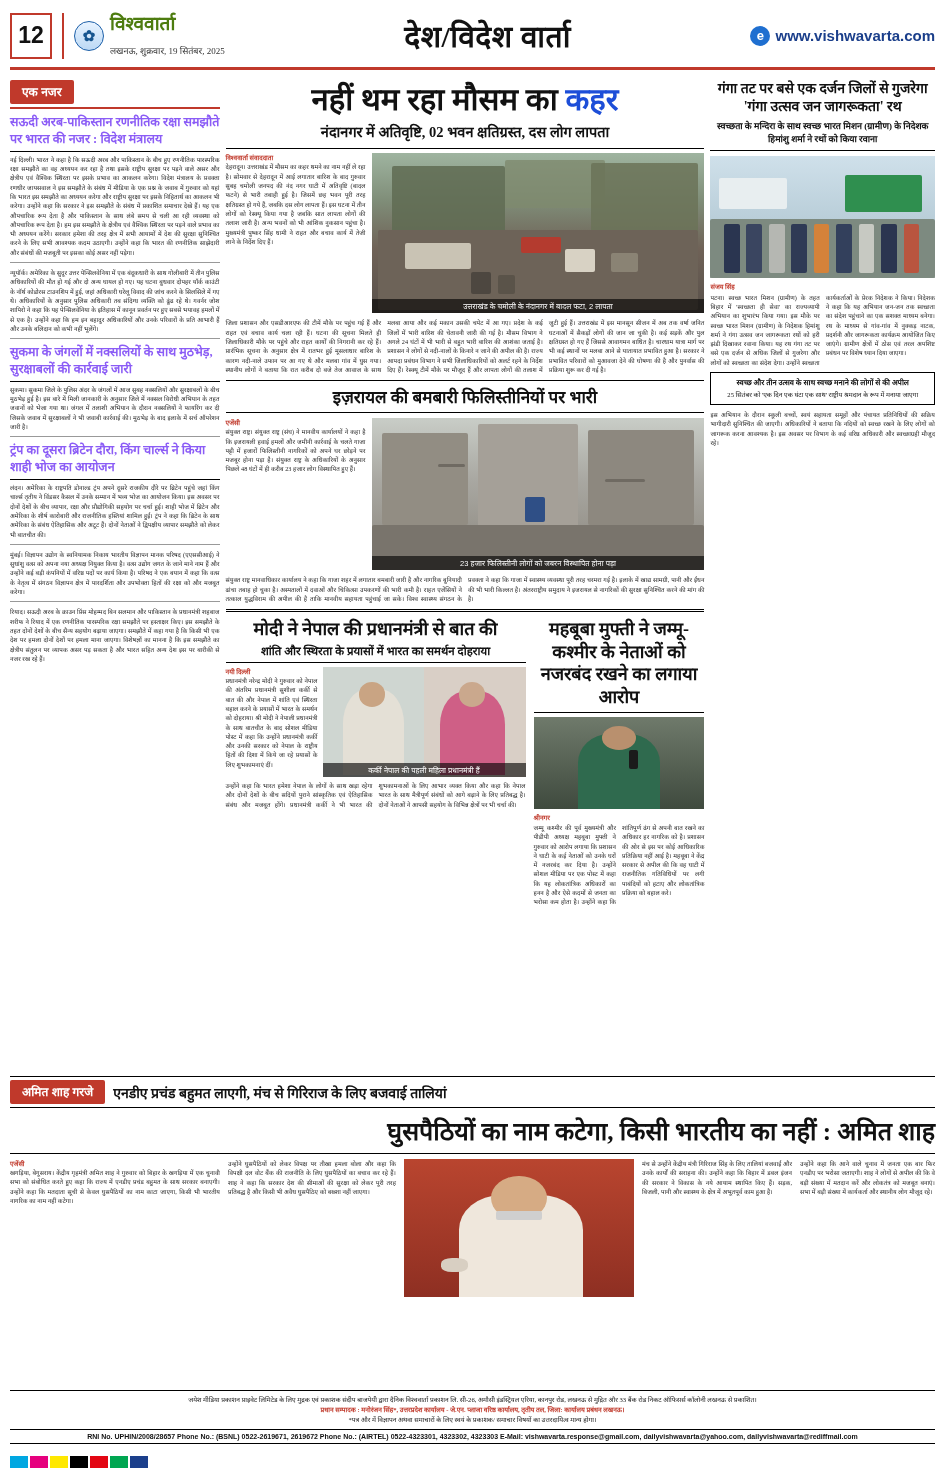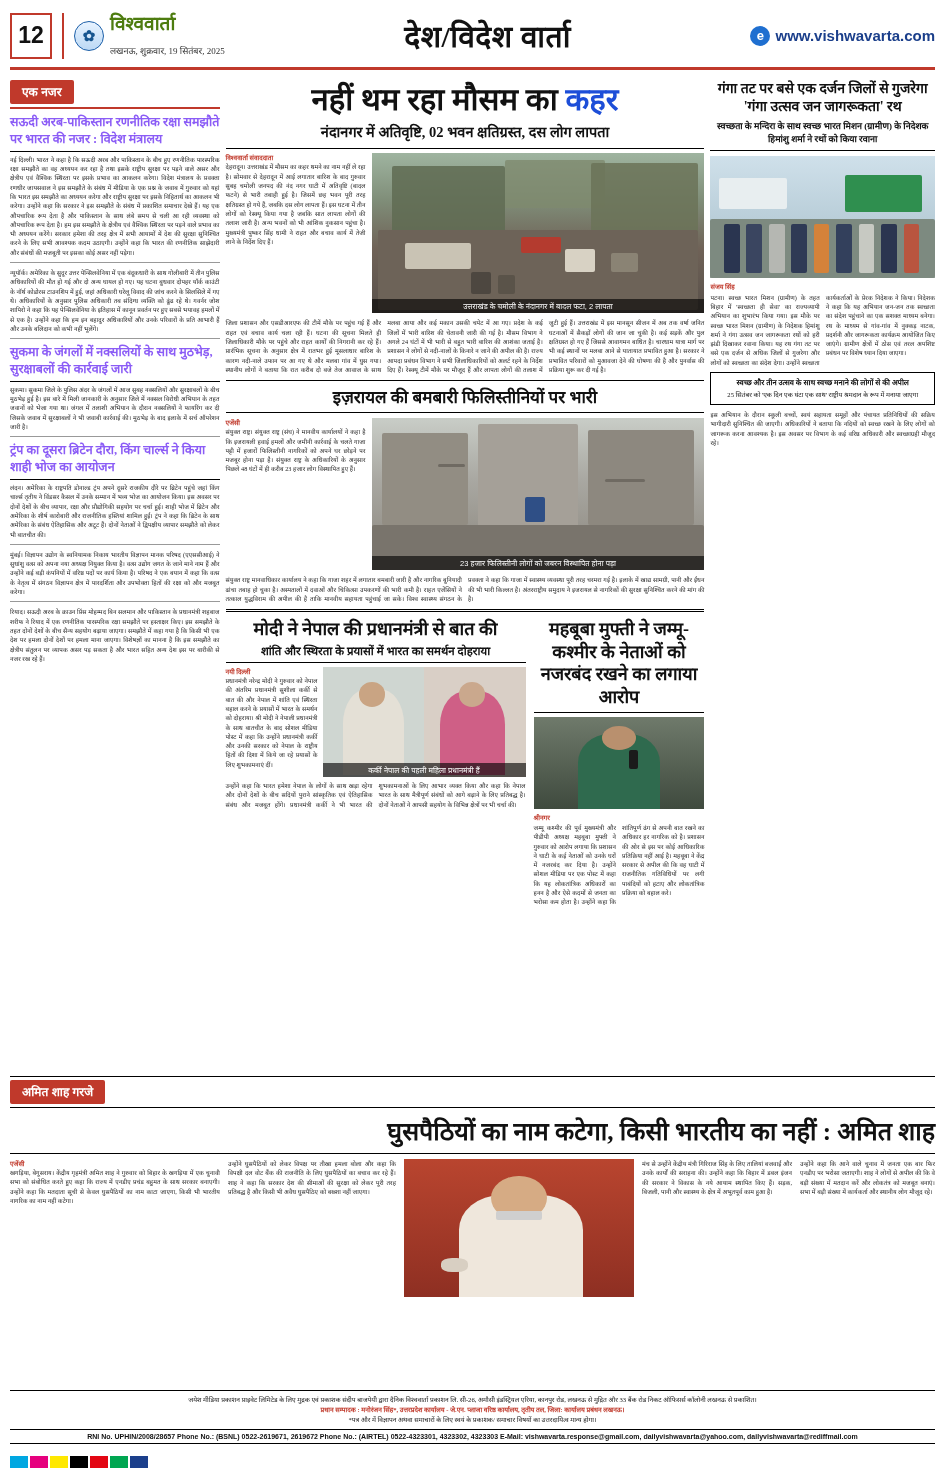--- a/index.html
+++ b/index.html
@@ -394,20 +394,21 @@
         <span>25 सितंबर को 'एक दिन एक घंटा एक साथ' राष्ट्रीय श्रमदान के रूप में मनाया जाएगा</span>
       </div>
 
       <div class="body-text" style="margin-top:5px;">इस अभियान के दौरान स्कूली बच्चों, स्वयं सहायता समूहों और पंचायत प्रतिनिधियों की सक्रिय भागीदारी सुनिश्चित की जाएगी। अधिकारियों ने बताया कि नदियों को स्वच्छ रखने के लिए लोगों को जागरूक करना आवश्यक है। इस अवसर पर विभाग के कई वरिष्ठ अधिकारी और स्वच्छाग्रही मौजूद रहे।</div>
     </div>
   </div>
 
   <div style="position:absolute;left:10px;right:10px;top:1070px;">
     <div class="band">
       <span class="tagbox">अमित शाह गरजे</span>
+      <span class="band-text">एनडीए प्रचंड बहुमत लाएगी, मंच से गिरिराज के लिए बजवाई तालियां</span>
     </div>
     <div class="mega-head">घुसपैठियों का नाम कटेगा, किसी भारतीय का नहीं : अमित शाह</div>
 
     <div style="display:flex;gap:8px;margin-top:5px;">
       <div style="width:210px;">
         <div class="byline">एजेंसी</div>
         <div class="body-text">खगड़िया, बेगूसराय। केंद्रीय गृहमंत्री अमित शाह ने गुरुवार को बिहार के खगड़िया में एक चुनावी सभा को संबोधित करते हुए कहा कि राज्य में एनडीए प्रचंड बहुमत के साथ सरकार बनाएगी। उन्होंने कहा कि मतदाता सूची से केवल घुसपैठियों का नाम काटा जाएगा, किसी भी भारतीय नागरिक का नाम नहीं कटेगा।</div>
       </div>
       <div style="width:168px;">
         <div class="body-text">उन्होंने घुसपैठियों को लेकर विपक्ष पर तीखा हमला बोला और कहा कि विपक्षी दल वोट बैंक की राजनीति के लिए घुसपैठियों का बचाव कर रहे हैं। शाह ने कहा कि सरकार देश की सीमाओं की सुरक्षा को लेकर पूरी तरह प्रतिबद्ध है और किसी भी अवैध घुसपैठिए को बख्शा नहीं जाएगा।</div>

